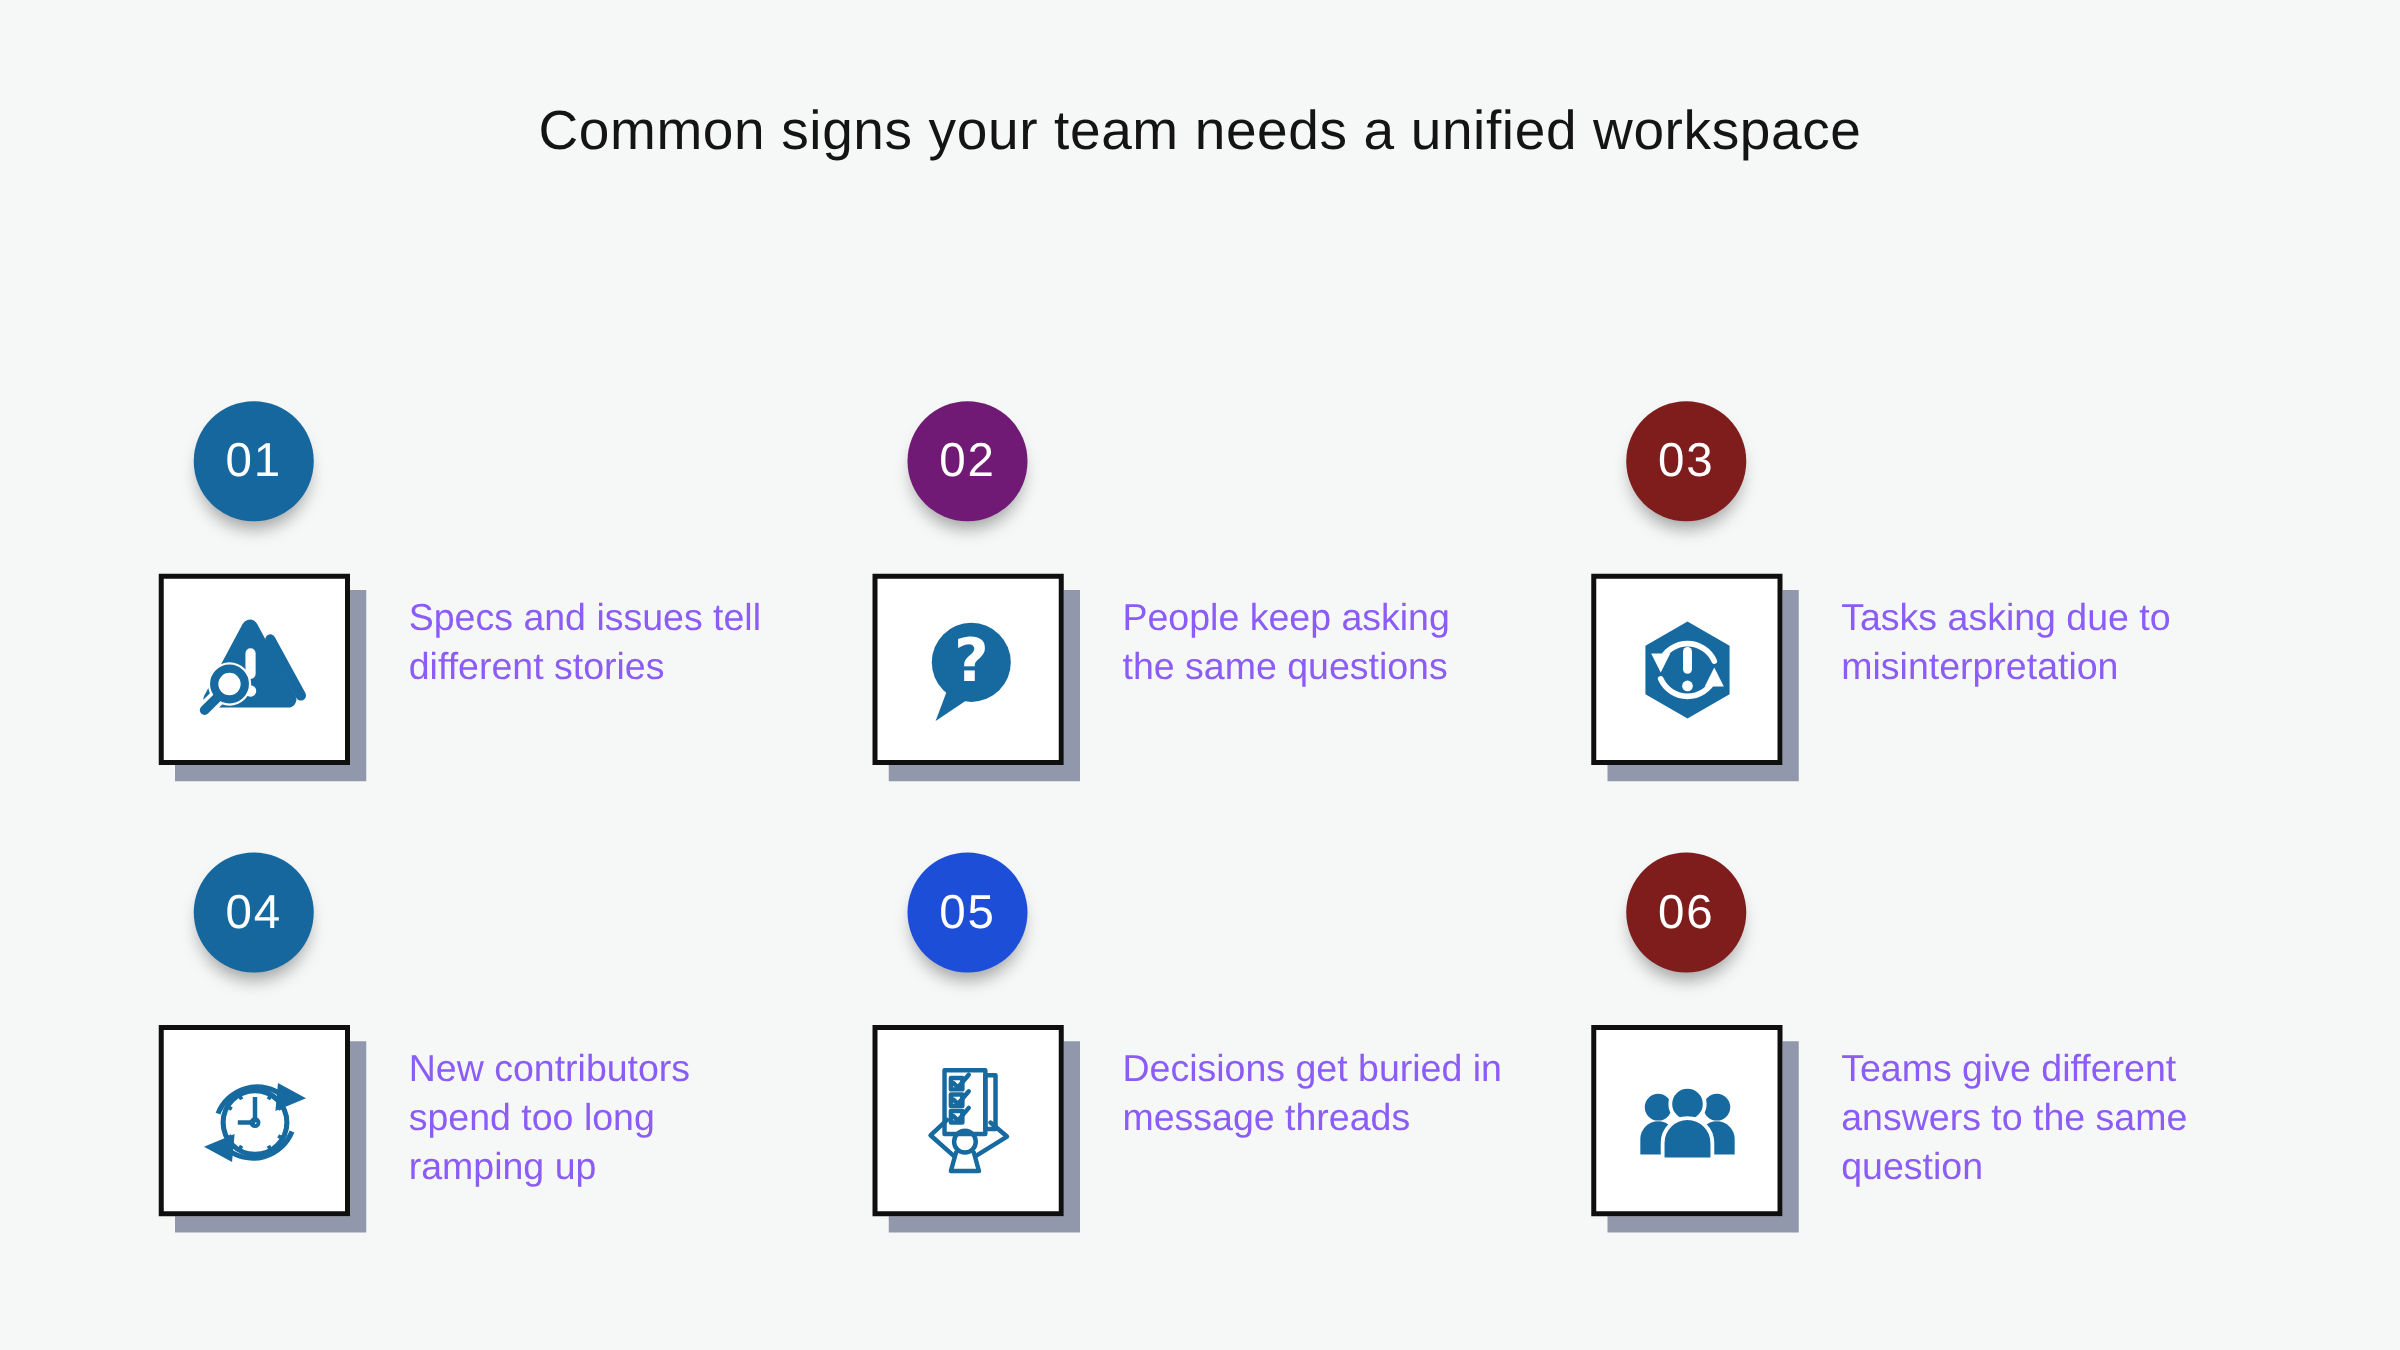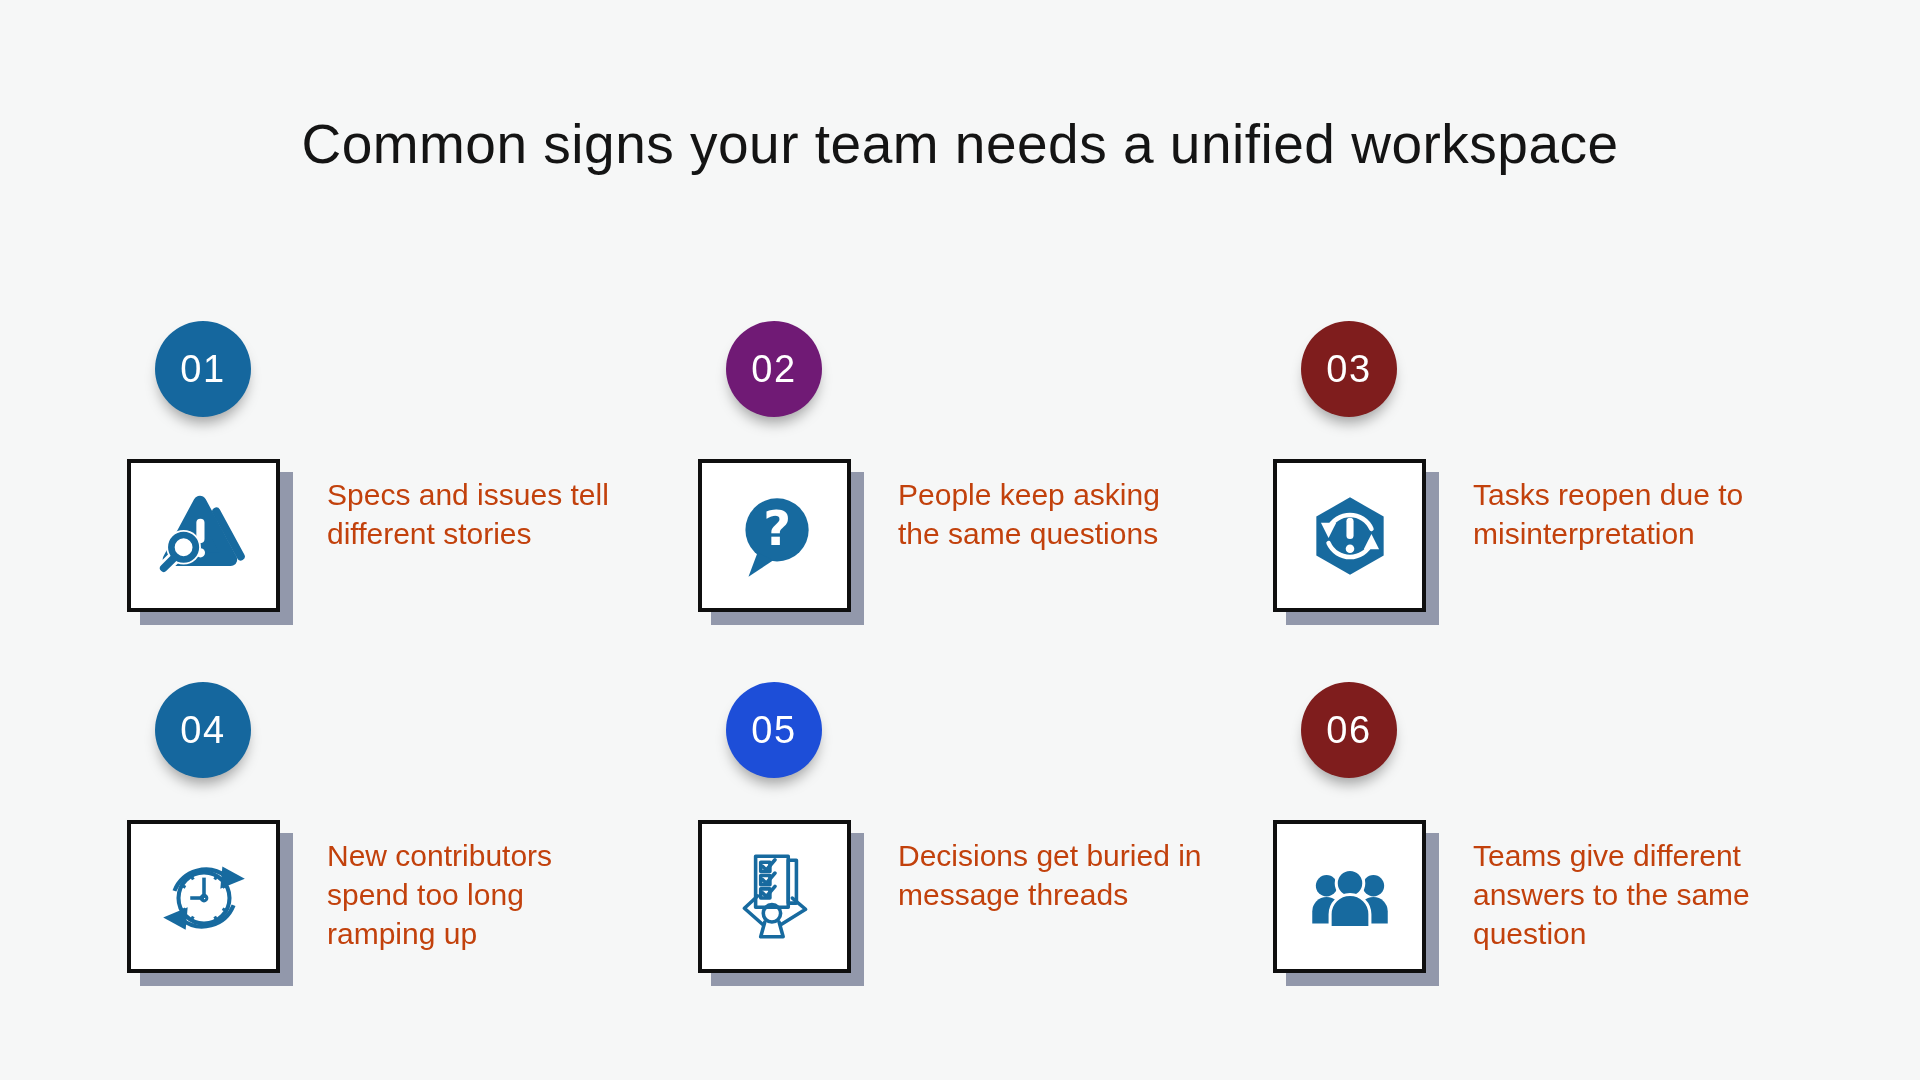--- a/index.html
+++ b/index.html
@@ -5,23 +5,23 @@
   * { margin:0; padding:0; box-sizing:border-box; }
   html,body { width:1920px; height:1080px; }
   body {
     background:#f6f7f7;
     font-family:"Liberation Sans", sans-serif;
     color:#1e1e1e;
     overflow:hidden;
     position:relative;
   }
   .title {
-    padding-top:112px;
+    padding-top:80px;
     text-align:center;
-    font-size:55px;
+    font-size:44px;
     font-weight:400;
     letter-spacing:0.5px;
     color:#141414;
   }
   .grid {
     position:absolute;
     left:127px;
     top:321px;
     display:grid;
     grid-template-columns:571px 575px 540px;
@@ -44,21 +44,21 @@
     background:#ffffff;
     border:4px solid #0f0f0f;
     box-shadow:13px 13px 0 0 #9298ab;
     display:flex; align-items:center; justify-content:center;
   }
   .desc {
     margin:16px 0 0 47px;
     font-size:30px;
     line-height:39px;
     white-space:pre-line;
-    color:#c2410c;
+    color:#8b5cf6;
   }
   svg.icon { width:102px; height:102px; display:block; }
 </style>
 </head>
 <body>
 
 <h1 class="title">Common signs your team needs a unified workspace</h1>
 
 <div class="grid">
 
@@ -104,21 +104,21 @@
         <svg class="icon" viewBox="0 0 100 100">
           <polygon points="50,12 83,31 83,69 50,88 17,69 17,31" fill="#176A9F"></polygon>
           <path d="M71 43 A23 23 0 0 0 29 43" stroke="#ffffff" stroke-width="4.5" fill="none" stroke-linecap="round"></path>
           <polygon points="21.5,37 36.5,37 29,52" fill="#ffffff"></polygon>
           <path d="M29 57 A23 23 0 0 0 71 57" stroke="#ffffff" stroke-width="4.5" fill="none" stroke-linecap="round"></path>
           <polygon points="63.5,63 78.5,63 71,48" fill="#ffffff"></polygon>
           <rect x="46.5" y="32" width="7" height="21" rx="3.5" fill="#ffffff"></rect>
           <circle cx="50" cy="62.5" r="4.2" fill="#ffffff"></circle>
         </svg>
       </div>
-      <p class="desc">Tasks reopen due to
+      <p class="desc">Tasks asking due to
 misinterpretation</p>
     </div>
   </div>
 
   <div class="cell">
     <div class="badge" style="background: rgb(21, 103, 158);">04</div>
     <div class="row">
       <div class="icon-box">
         <svg class="icon" viewBox="0 0 100 100">
           <g stroke="#176A9F" fill="none">

